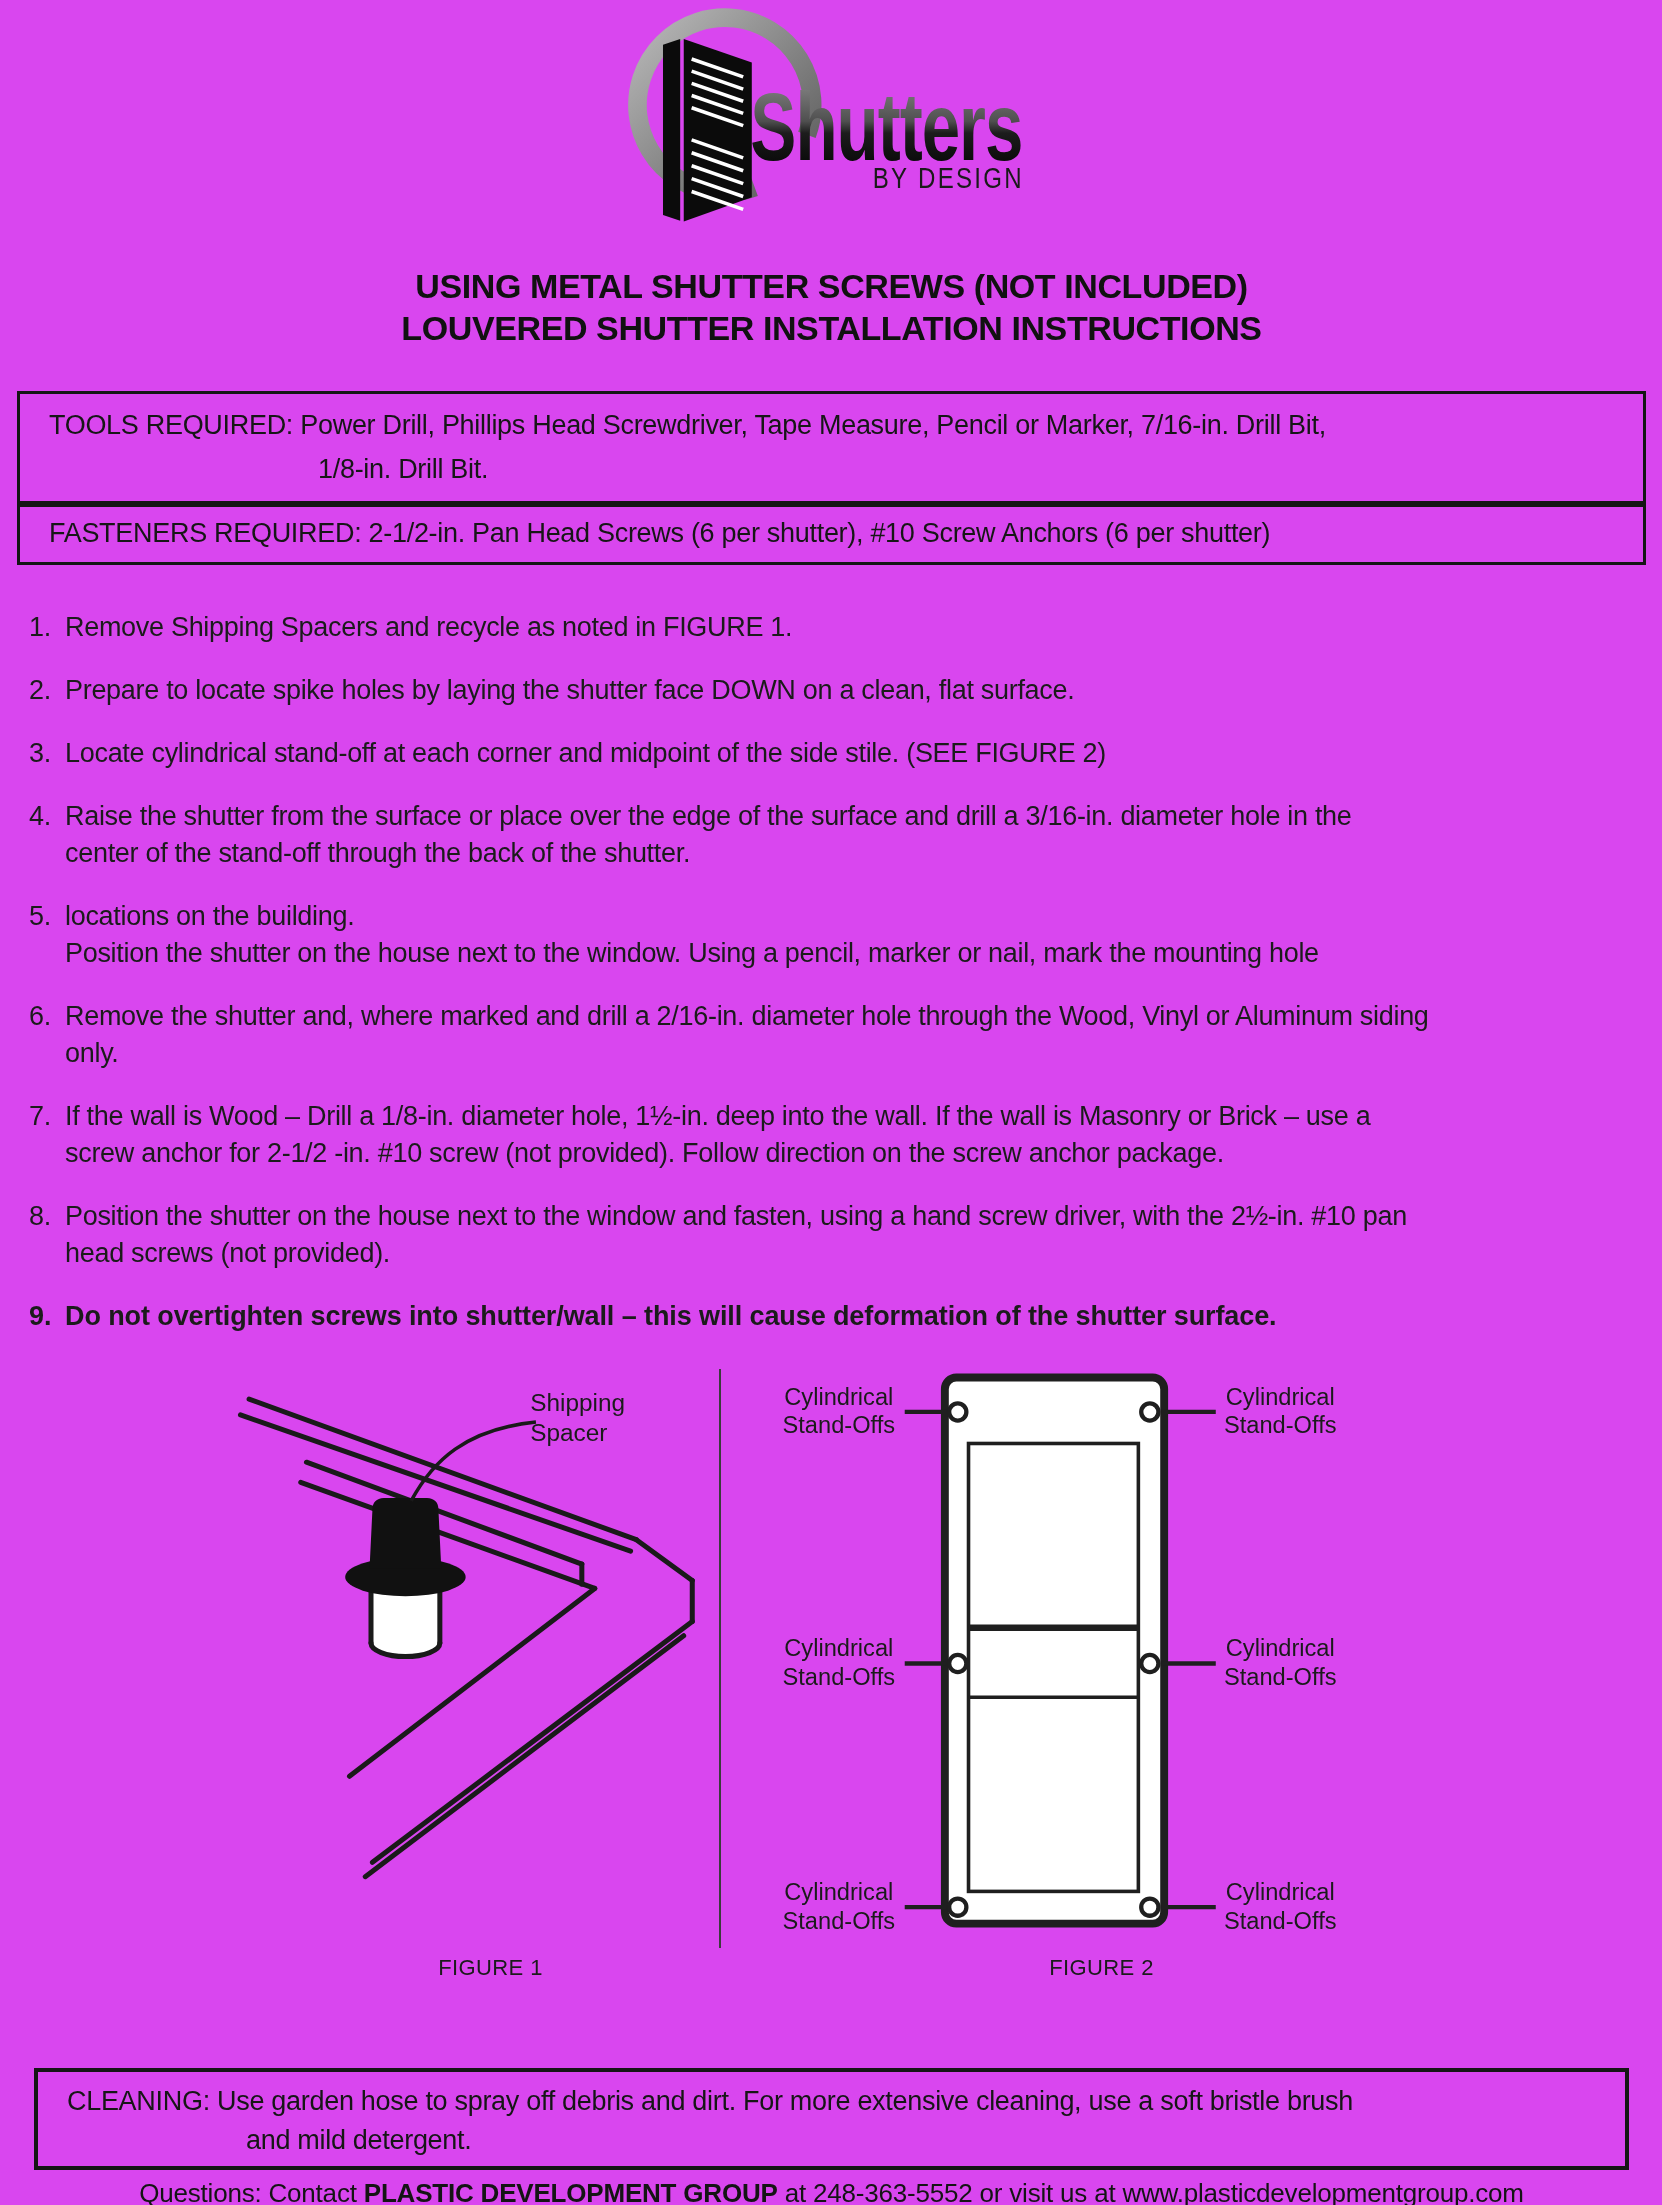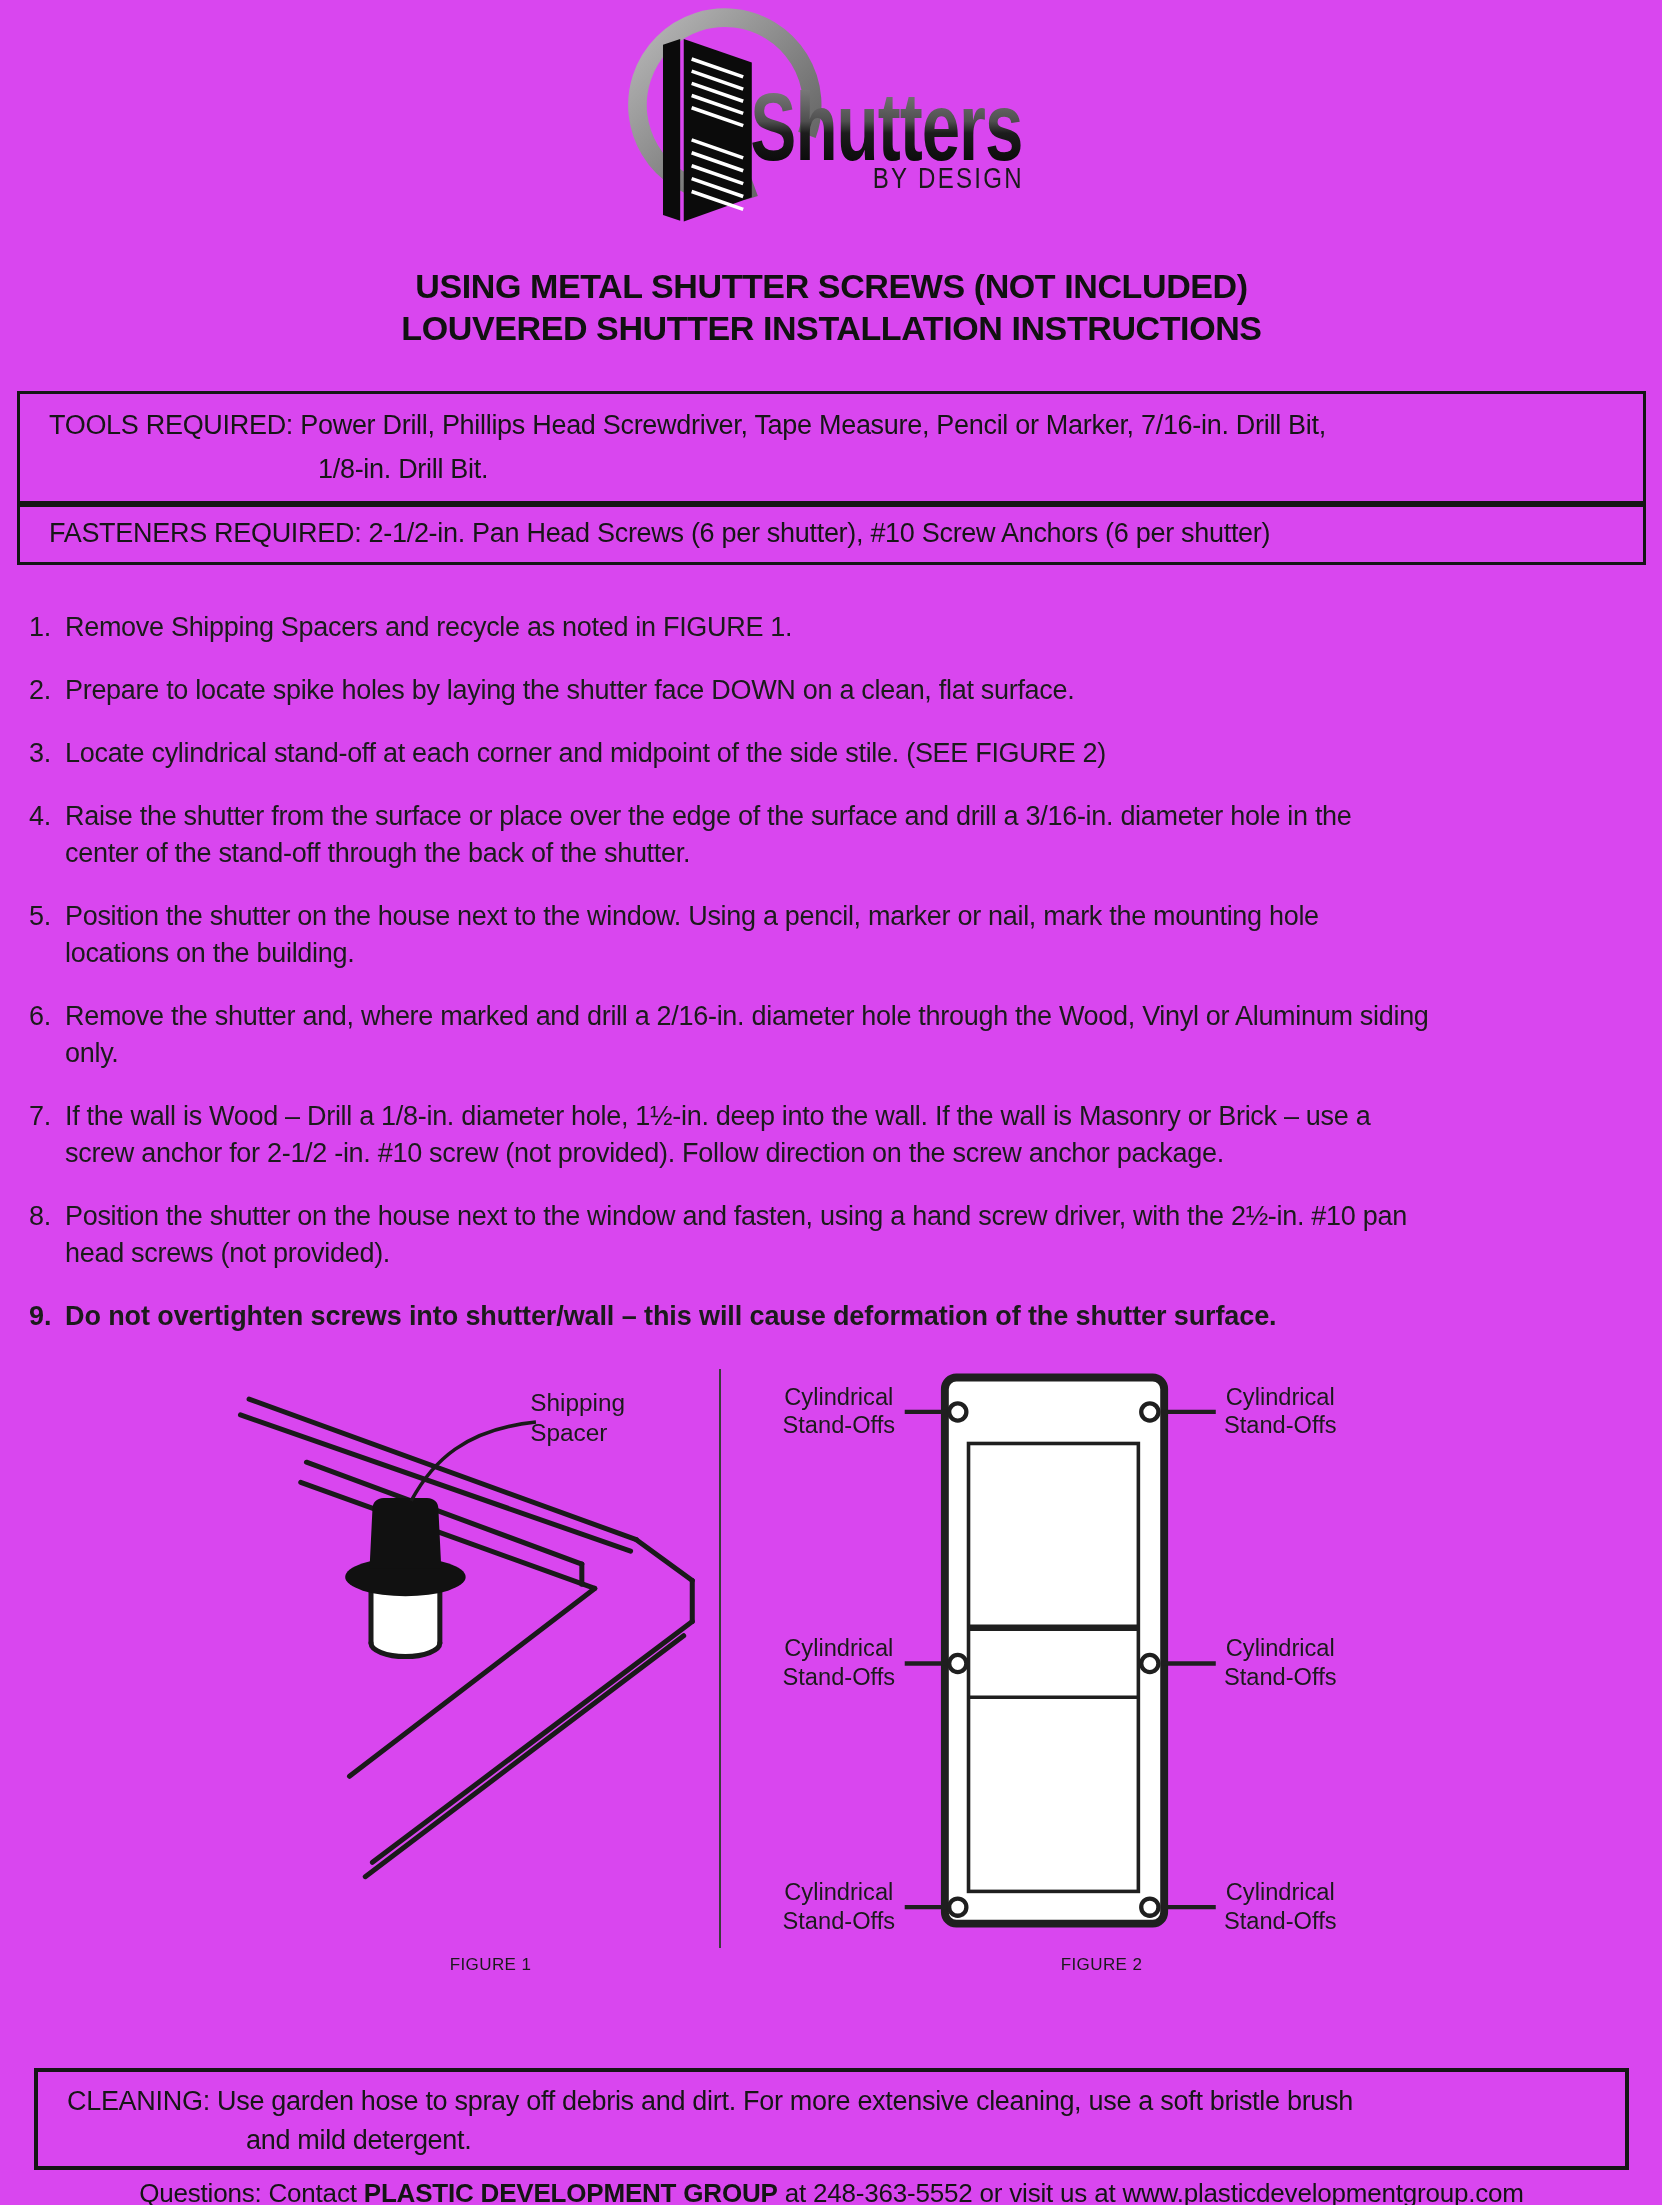--- a/index.html
+++ b/index.html
@@ -29,21 +29,21 @@
   .step { position:relative; padding-left:65px; padding-right:14.3px; margin-bottom:26px; font-size:27px; line-height:37px; letter-spacing:-0.3px; color:#1b1b1b; }
   .step:last-child { margin-bottom:0; }
   .step-num { position:absolute; left:29px; top:0; }
   .step-line { white-space:nowrap; overflow:hidden; }
   .step-bold { font-weight:bold; letter-spacing:-0.1px; }
   
   .figures { position:relative; height:652px; margin-top:34px; }
   .fig1-svg { position:absolute; left:229px; top:0; }
   .fig2-svg { position:absolute; left:770px; top:3.6px; }
   .fig-divider { position:absolute; left:719px; top:0; width:2.2px; height:579px; background:#3c3c3c; }
-  .fig-caption { position:absolute; top:586px; width:215px; text-align:center; font-size:17px; color:#1b1b1b; letter-spacing:0.4px; }
+  .fig-caption { position:absolute; top:586px; width:215px; text-align:center; font-size:22px; color:#1b1b1b; letter-spacing:0.4px; }
   .cap1 { left:383px; }
   .cap2 { left:994px; }
   
   .clean-box { margin:0 34px; margin-top:47px; border:4.3px solid #151515; padding:10px 21.5px 5.7px 29px; font-size:27px; line-height:39px; letter-spacing:-0.3px; }
   .clean-line { white-space:nowrap; overflow:hidden; }
   .indent-clean { padding-left:179px; }
   
   .footer { margin-top:7.2px; text-align:center; font-size:26px; line-height:32px; letter-spacing:-0.2px; color:#141414; }
   svg text { font-family:"Liberation Sans","DejaVu Sans",sans-serif; }
 </style>
@@ -119,22 +119,22 @@
       <span class="step-num">3.</span>
       <div class="step-line">Locate cylindrical stand-off at each corner and midpoint of the side stile. (SEE FIGURE 2)</div>
     </li>
     <li class="step">
       <span class="step-num">4.</span>
       <div class="step-line">Raise the shutter from the surface or place over the edge of the surface and drill a 3/16-in. diameter hole in the</div>
       <div class="step-line">center of the stand-off through the back of the shutter.</div>
     </li>
     <li class="step">
       <span class="step-num">5.</span>
+      <div class="step-line">locations on the building.</div>
       <div class="step-line">Position the shutter on the house next to the window. Using a pencil, marker or nail, mark the mounting hole</div>
-      <div class="step-line">locations on the building.</div>
     </li>
     <li class="step">
       <span class="step-num">6.</span>
       <div class="step-line">Remove the shutter and, where marked and drill a 2/16-in. diameter hole through the Wood, Vinyl or Aluminum siding</div>
       <div class="step-line">only.</div>
     </li>
     <li class="step">
       <span class="step-num">7.</span>
       <div class="step-line">If the wall is Wood – Drill a 1/8-in. diameter hole, 1½-in. deep into the wall. If the wall is Masonry or Brick – use a</div>
       <div class="step-line">screw anchor for 2-1/2 -in. #10 screw (not provided). Follow direction on the screw anchor package.</div>

